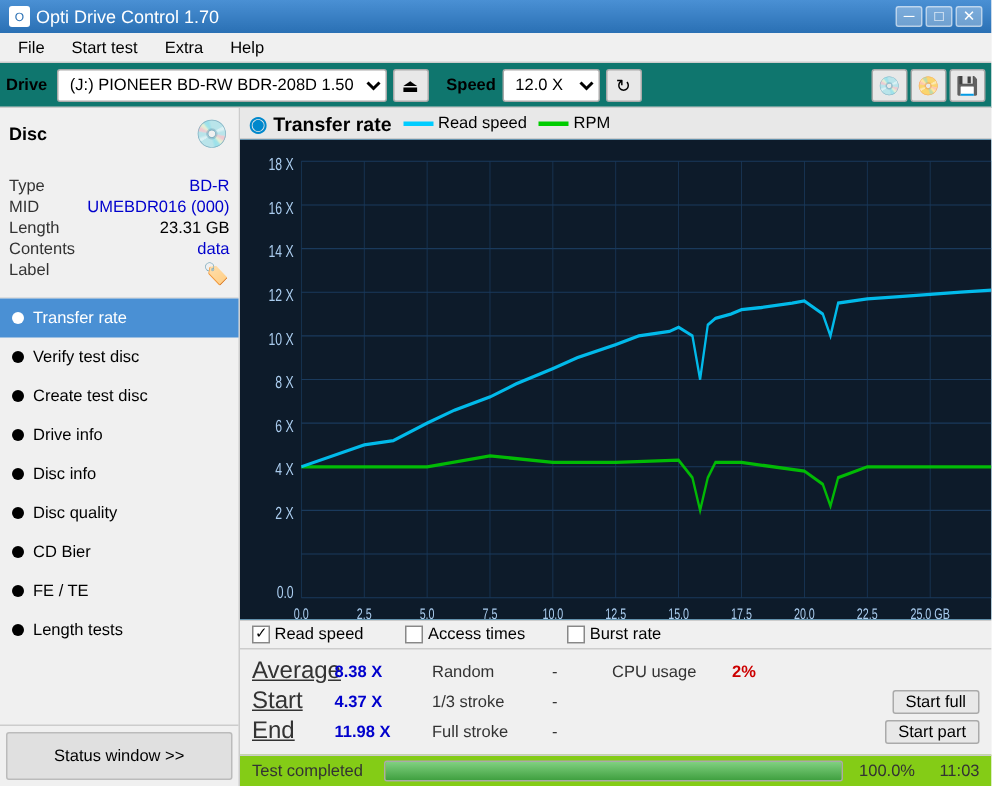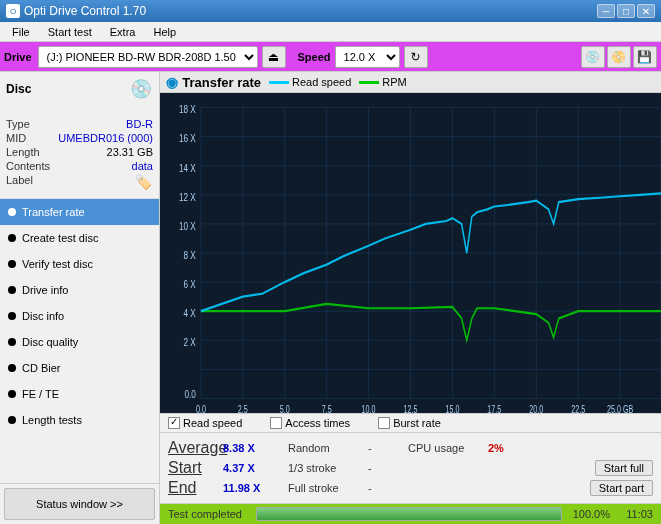--- a/index.html
+++ b/index.html
@@ -10,21 +10,21 @@
     .titlebar-left { display: flex; align-items: center; gap: 4px; }
     .titlebar-icon { width: 14px; height: 14px; background: #fff; border-radius: 2px; display: flex; align-items: center; justify-content: center; font-size: 8px; color: #2a70b4; }
     .titlebar-buttons { display: flex; gap: 2px; }
     .titlebar-btn { width: 18px; height: 14px; background: rgba(255,255,255,0.3); border: 1px solid rgba(255,255,255,0.5); color: white; font-size: 10px; display: flex; align-items: center; justify-content: center; cursor: pointer; border-radius: 2px; }
 
     
     .menubar { background: #f0f0f0; height: 20px; display: flex; align-items: center; padding: 0 4px; border-bottom: 1px solid #ccc; gap: 2px; }
     .menu-item { padding: 2px 8px; font-size: 11px; cursor: pointer; border-radius: 2px; }
 
     
-    .toolbar { background: #d946ef; height: 30px; display: flex; align-items: center; padding: 0 4px; border-bottom: 1px solid #ccc; gap: 4px; }
+    .toolbar { background: #0f766e; height: 30px; display: flex; align-items: center; padding: 0 4px; border-bottom: 1px solid #ccc; gap: 4px; }
     .toolbar-label { font-weight: bold; font-size: 11px; margin-right: 2px; }
     .drive-select { height: 22px; background: white; border: 1px solid #aaa; padding: 0 4px; font-size: 11px; min-width: 220px; border-radius: 2px; }
     .toolbar-icon-btn { width: 24px; height: 22px; background: #e8e8e8; border: 1px solid #aaa; display: flex; align-items: center; justify-content: center; cursor: pointer; border-radius: 2px; font-size: 12px; }
     .speed-label { font-weight: bold; font-size: 11px; margin-left: 8px; }
     .speed-select { height: 22px; background: white; border: 1px solid #aaa; padding: 0 4px; font-size: 11px; width: 65px; border-radius: 2px; }
     .toolbar-spacer { flex: 1; }
     .toolbar-right-btns { display: flex; gap: 2px; }
 
     
     .main { display: flex; height: calc(524px - 22px - 20px - 30px); }
@@ -160,25 +160,25 @@
       </div>
     </div>
 
     <div class="nav-section">
       <div class="nav-item active">
         <div class="nav-dot"></div>
         <span>Transfer rate</span>
       </div>
       <div class="nav-item">
         <div class="nav-dot"></div>
+        <span>Verify test disc</span>
+      </div>
+      <div class="nav-item">
+        <div class="nav-dot"></div>
         <span>Create test disc</span>
-      </div>
-      <div class="nav-item">
-        <div class="nav-dot"></div>
-        <span>Verify test disc</span>
       </div>
       <div class="nav-item">
         <div class="nav-dot"></div>
         <span>Drive info</span>
       </div>
       <div class="nav-item">
         <div class="nav-dot"></div>
         <span>Disc info</span>
       </div>
       <div class="nav-item">

